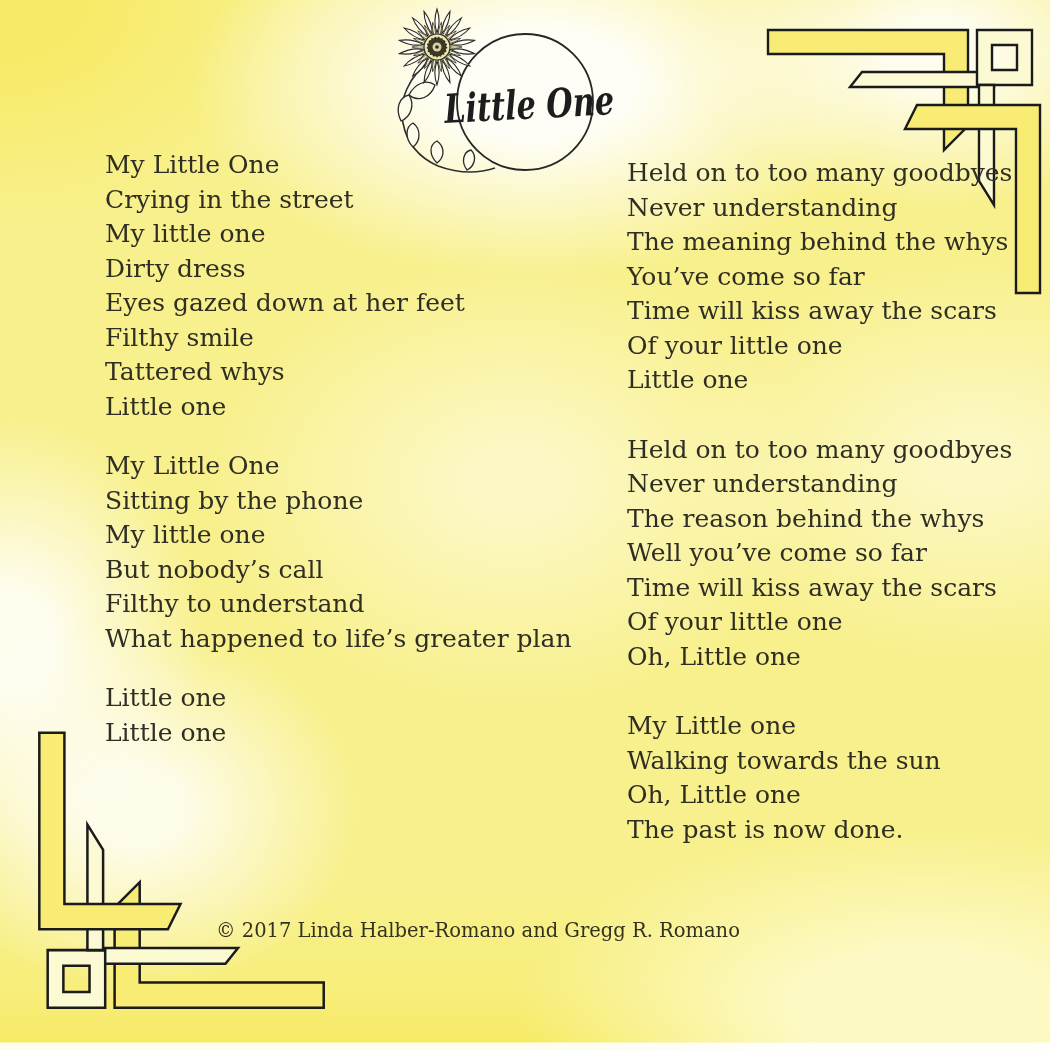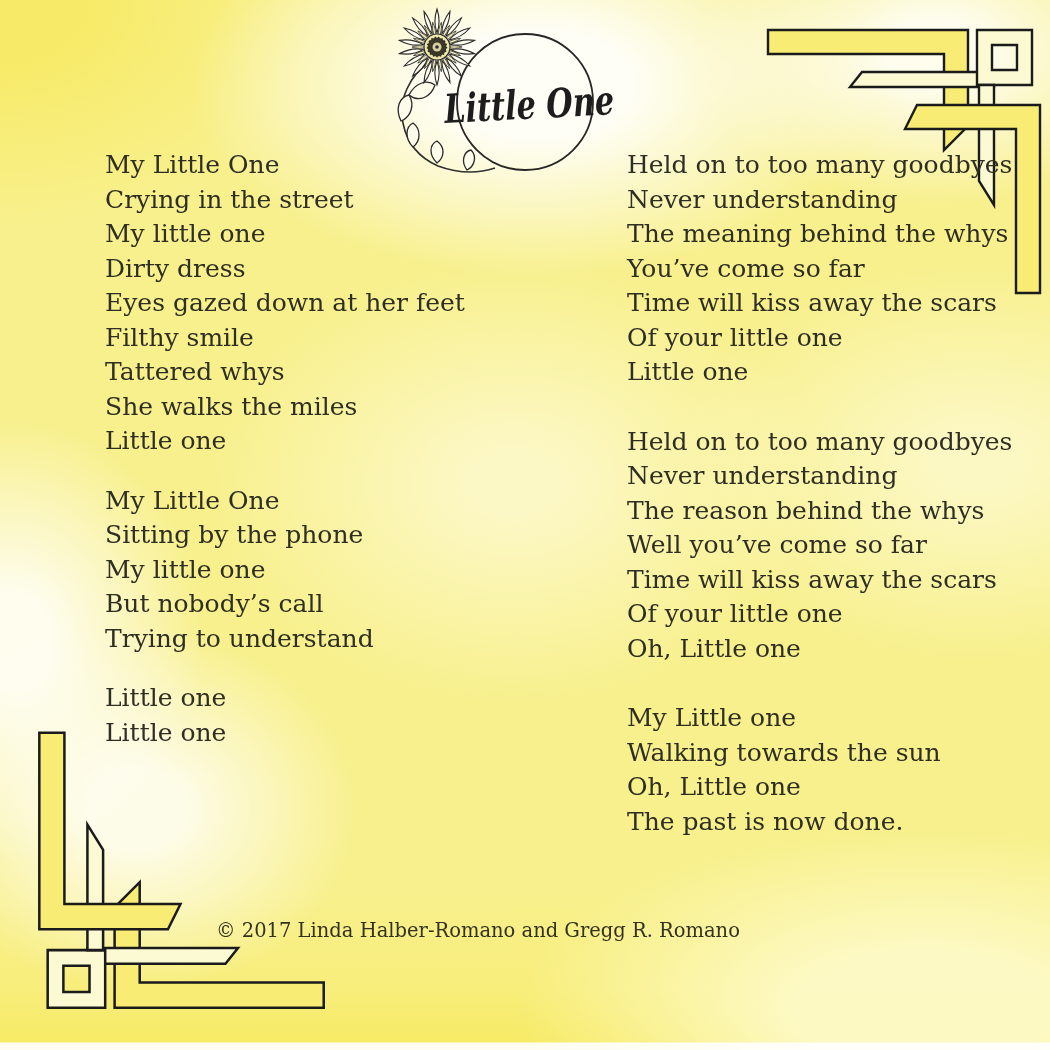--- a/index.html
+++ b/index.html
@@ -19,21 +19,21 @@
       radial-gradient(ellipse 320px 260px at 13% 77%, rgba(255,255,255,.8) 15%, rgba(255,255,255,0) 70%),
       radial-gradient(ellipse 520px 230px at 88% 96%, rgba(253,250,200,.95) 25%, rgba(255,255,255,0) 78%),
       radial-gradient(ellipse 420px 300px at 0% 0%,   rgba(247,233,95,.8) 20%, rgba(247,233,95,0) 75%),
       linear-gradient(to top, rgba(246,232,85,.75) 0%, rgba(246,232,85,.3) 6%, rgba(246,232,85,0) 15%);
   }
   .col{position:absolute;top:148px;font-size:25px;line-height:34.5px;}
   .col-left{left:105px;width:490px;}
   .col-right{left:627px;width:410px;}
   .verse{margin:0;padding:0;}
   .col-left  .verse{margin-bottom:25px;}
-  .col-right .verse{margin-bottom:35px;}
+  .col-right .verse{margin-bottom:35px;margin-top:8px;}
   .line{display:block;white-space:nowrap;}
   .footer{position:absolute;left:0;top:918px;width:956px;text-align:center;
           font-size:19.5px;line-height:26px;color:#33321f;}
   .footer p{margin:0;}
   .ornament{position:absolute;}
   .ornament-tr{left:762px;top:22px;width:285px;height:285px;}
   .ornament-bl{left:32px;top:718px;width:298px;height:298px;transform:rotate(180deg);}
   .logo{position:absolute;left:375px;top:5px;width:245px;height:170px;}
   .logo svg{display:block;}
 </style>
@@ -133,29 +133,29 @@
 
   <div class="col col-left" id="col-left">
       <p class="verse">
         <span class="line">My Little One</span>
         <span class="line">Crying in the street</span>
         <span class="line">My little one</span>
         <span class="line">Dirty dress</span>
         <span class="line">Eyes gazed down at her feet</span>
         <span class="line">Filthy smile</span>
         <span class="line">Tattered whys</span>
-        <span class="line">She walks the miles</span>
         <span class="line">Little one</span>
       </p>
       <p class="verse">
         <span class="line">My Little One</span>
         <span class="line">Sitting by the phone</span>
         <span class="line">My little one</span>
         <span class="line">But nobody’s call</span>
-        <span class="line">Trying to understand</span>
+        <span class="line">Filthy to understand</span>
+        <span class="line">What happened to life’s greater plan</span>
       </p>
       <p class="verse">
         <span class="line">Little one</span>
         <span class="line">Little one</span>
       </p>
     </div>
   <div class="col col-right" id="col-right">
       <p class="verse">
         <span class="line">Held on to too many goodbyes</span>
         <span class="line">Never understanding</span>

